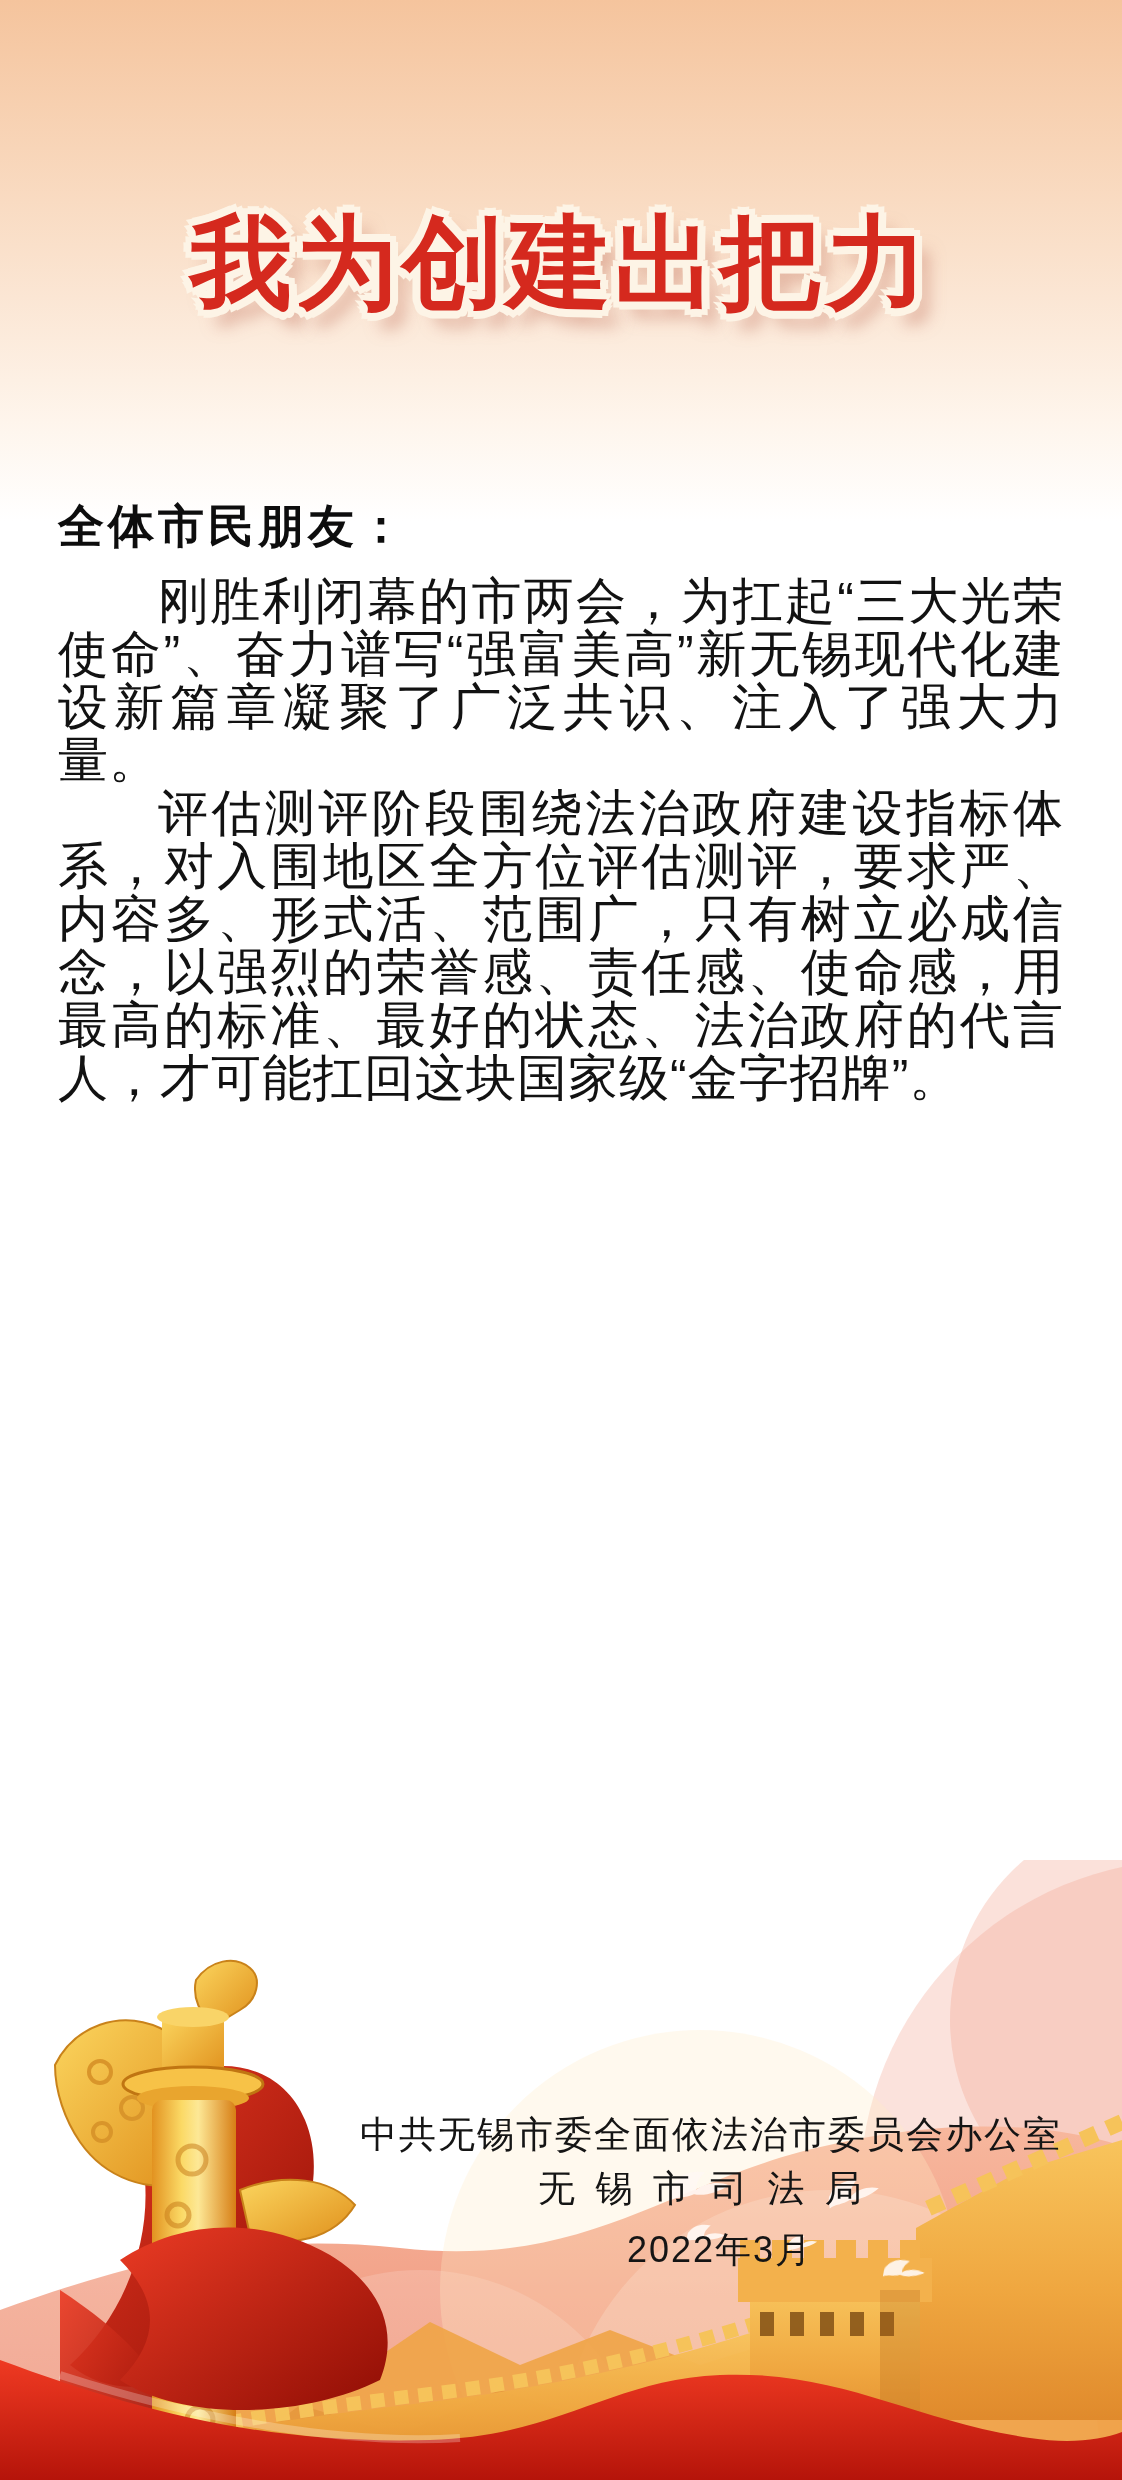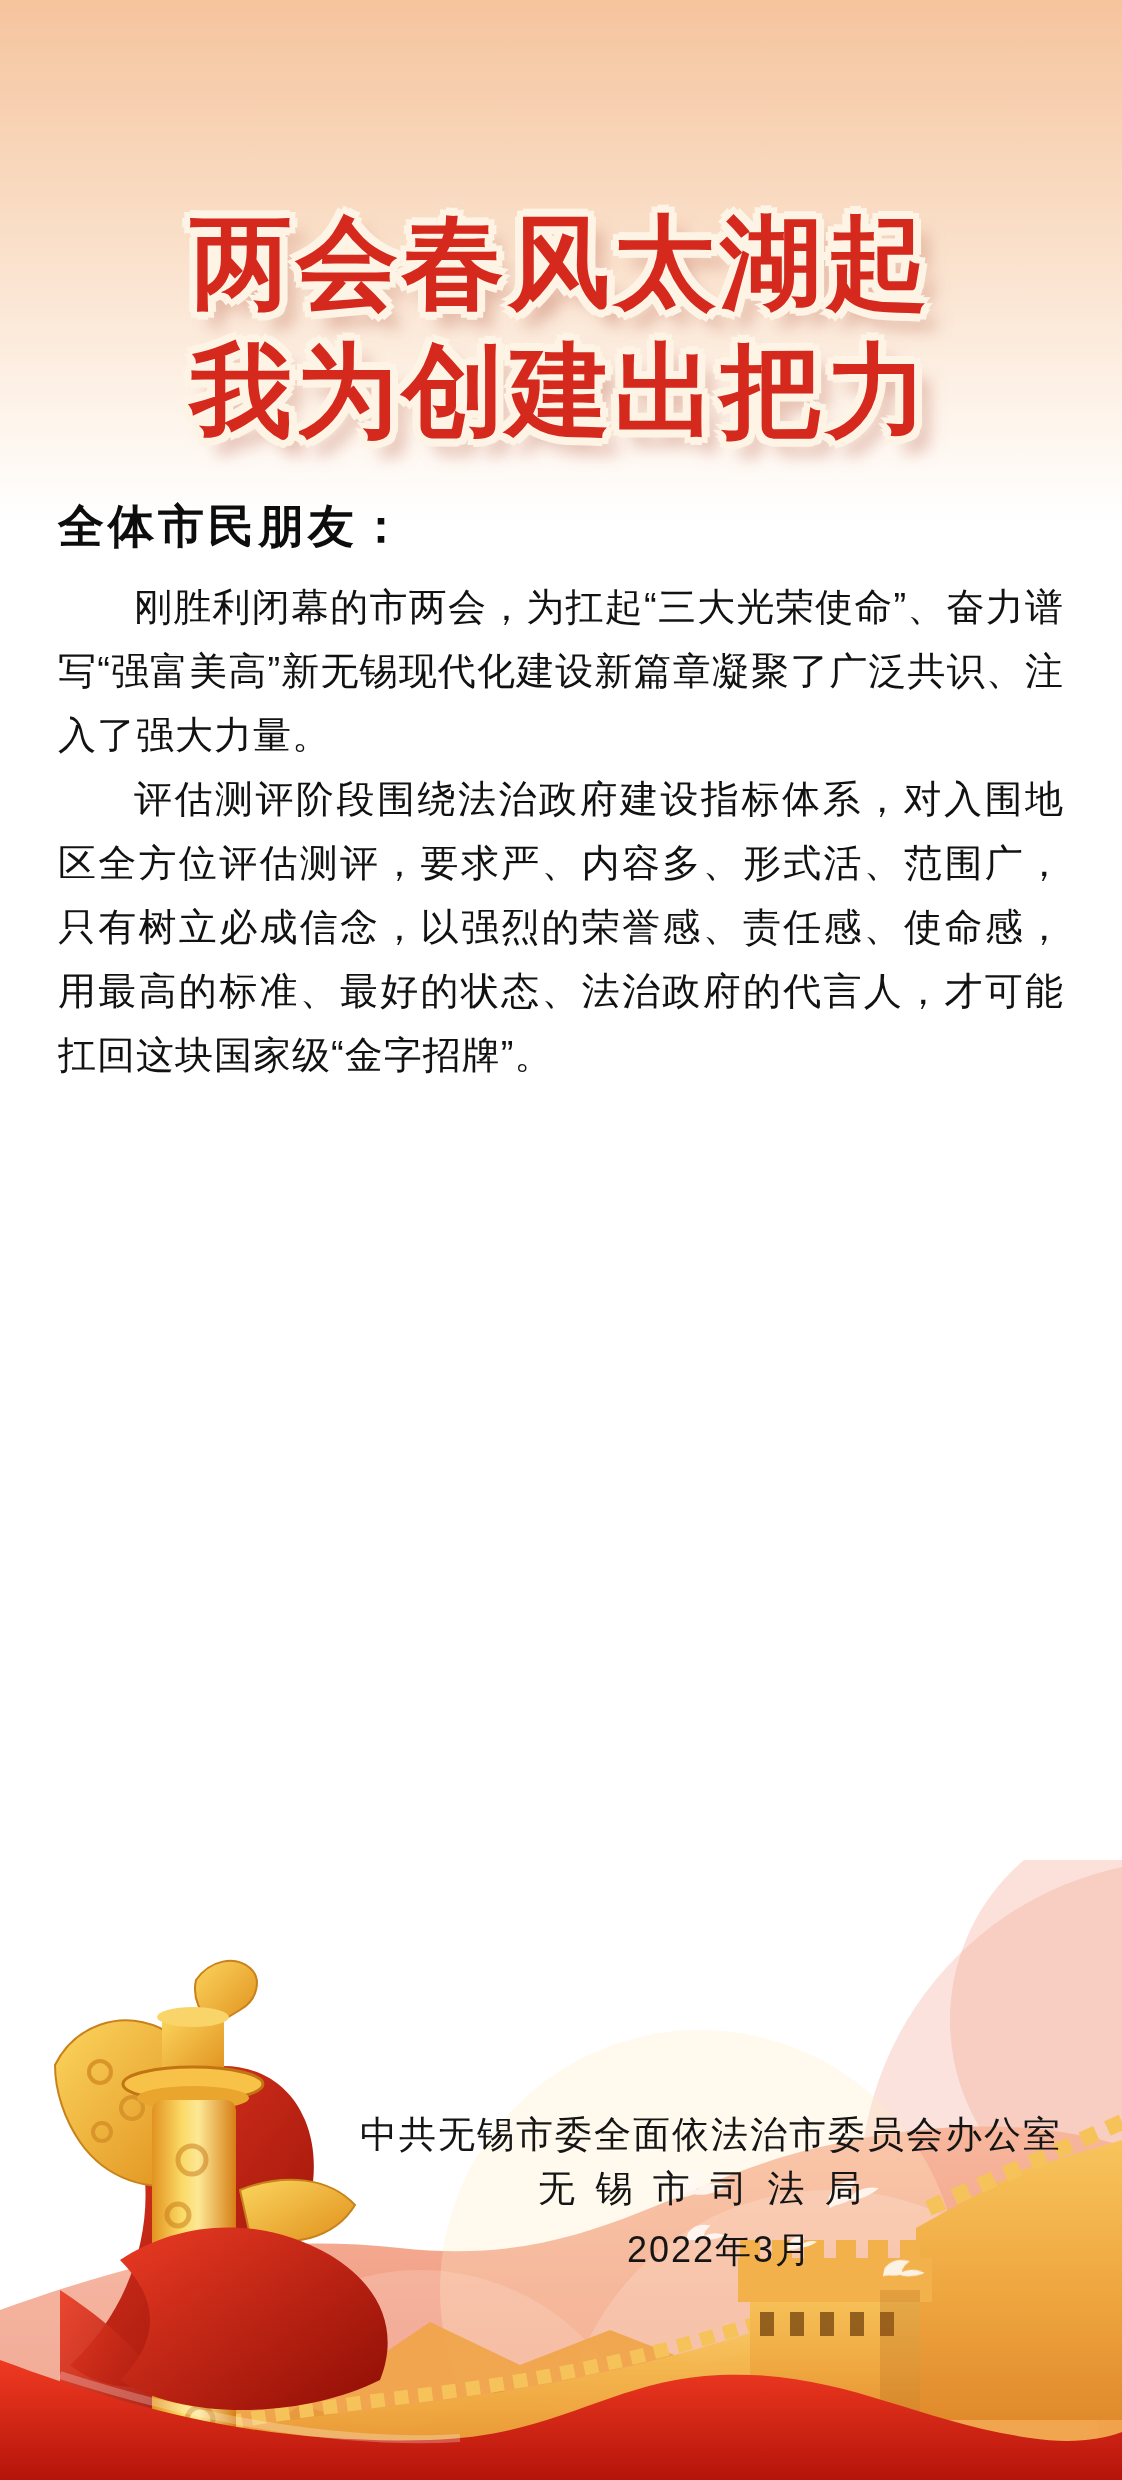--- a/index.html
+++ b/index.html
@@ -28,39 +28,38 @@
   
   .letter{
     position:absolute;left:58px;top:497px;width:1006px;z-index:2;color:#141414;
   }
   .salutation{
     font-family:"DejaVu Serif",serif;
     font-weight:bold;font-size:46px;line-height:58px;margin:0 0 20px 0;
     letter-spacing:4px;color:#0d0d0d;
   }
   .letter p{
-    margin:0;font-size:38px;line-height:64px;
+    margin:0;font-size:50px;line-height:53px;
     text-align:justify;text-indent:2em;letter-spacing:1px;
     font-family:"Liberation Sans",sans-serif;color:#121212;
   }
   
   .sig{position:absolute;width:1122px;text-align:center;z-index:4;color:#151515;white-space:nowrap;}
   .sig-1{left:150px;top:2110px;font-size:37px;letter-spacing:2px;}
   .sig-2{left:139px;top:2164px;font-size:37px;letter-spacing:.55em;text-indent:.55em;}
   .sig-date{left:159px;top:2226px;font-size:36px;letter-spacing:2px;}
   
   .deco{position:absolute;left:0;top:1860px;width:1122px;height:620px;z-index:1;}
 </style>
 </head>
 <body>
 
 <div id="poster">
 
   <div class="title-block">
-    <div class="title-line">两会春风太湖起</div>
     <div class="title-line">我为创建出把力</div>
   </div>
 
   <div class="letter">
     <div class="salutation">全体市民朋友：</div>
     <p>刚胜利闭幕的市两会，为扛起“三大光荣使命”、奋力谱写“强富美高”新无锡现代化建设新篇章凝聚了广泛共识、注入了强大力量。</p>
     <p>评估测评阶段围绕法治政府建设指标体系，对入围地区全方位评估测评，要求严、内容多、形式活、范围广，只有树立必成信念，以强烈的荣誉感、责任感、使命感，用最高的标准、最好的状态、法治政府的代言人，才可能扛回这块国家级“金字招牌”。</p>
   </div>
 
   <div class="sig sig-1">中共无锡市委全面依法治市委员会办公室</div>

